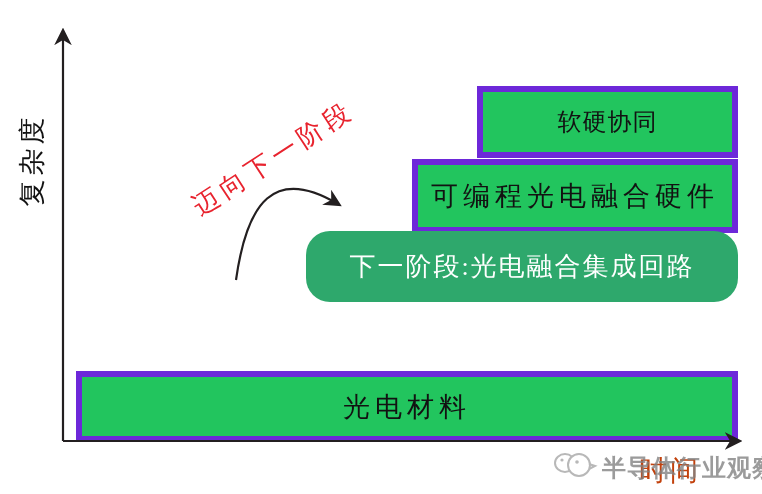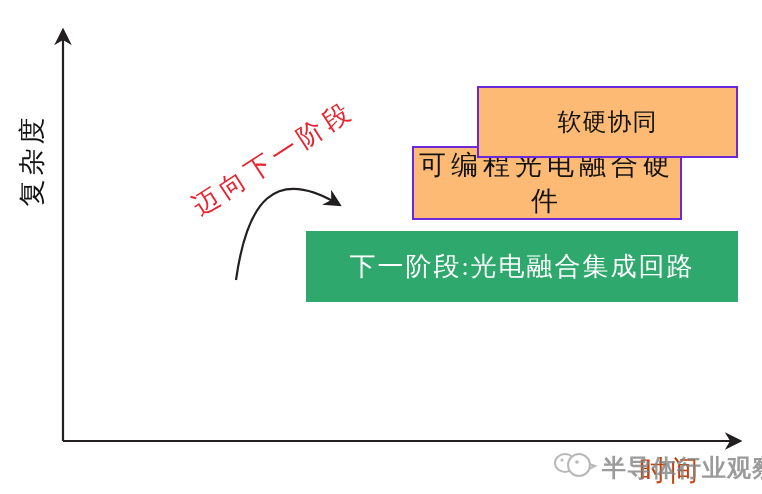--- a/index.html
+++ b/index.html
@@ -10,39 +10,39 @@
   #canvas {
     position: relative;
     width: 762px; height: 494px;
     background: #ffffff;
     overflow: hidden;
   }
   
   .stair {
     position: absolute;
     box-sizing: border-box;
-    background: #fdba74;
-    border: 2px solid #6d28d9;
+    background: #22c55e;
+    border: 6px solid #6d28d9;
     display: flex;
     align-items: center;
     justify-content: center;
     text-align: center;
     color: #121212;
     z-index: 1;
   }
   .stair.highlight {
     background: #2ea86c;
     border: none;
     color: #ffffff;
     z-index: 2;
   }
   #stair-materials   { left: 76px;  top: 371px; width: 662px; height: 71px; font-size: 27px; letter-spacing: 5px; }
   #stair-current     { left: 192px; top: 300px; width: 546px; height: 73px; font-size: 26px; letter-spacing: 1px; }
-  #stair-next        { left: 306px; top: 231px; width: 432px; height: 71px; font-size: 26px; letter-spacing: 2px; }
-  #stair-programmable{ left: 412px; top: 146px; width: 270px; height: 74px; font-size: 27px; letter-spacing: 5px; }
+  #stair-next        { left: 306px; top: 231px; width: 432px; height: 71px; font-size: 26px; letter-spacing: 2px; border-radius: 24px; }
+  #stair-programmable{ left: 412px; top: 159px; width: 326px; height: 74px; font-size: 27px; letter-spacing: 5px; }
   #stair-ai          { left: 477px; top: 86px;  width: 261px; height: 72px; font-size: 24px; letter-spacing: 1px; line-height: 31px; flex-direction: column; }
 
   
   #y-axis-label {
     position: absolute;
     left: -32px; top: 144px;
     width: 124px; height: 32px;
     text-align: center;
     font-size: 27px;
     letter-spacing: 4px;
@@ -98,20 +98,23 @@
     letter-spacing: 1px;
     color: rgba(130,130,130,0.8);
     white-space: nowrap;
   }
 </style>
 </head>
 <body>
 
 <div id="canvas">
 
+  <div class="stair" id="stair-materials">
+    <span>光电材料</span>
+  </div>
 
 
   <div class="stair" id="stair-programmable">
     <span>可编程光电融合硬件</span>
   </div>
 
   <div class="stair" id="stair-ai">
     <span>软硬协同</span>
   </div>
 

